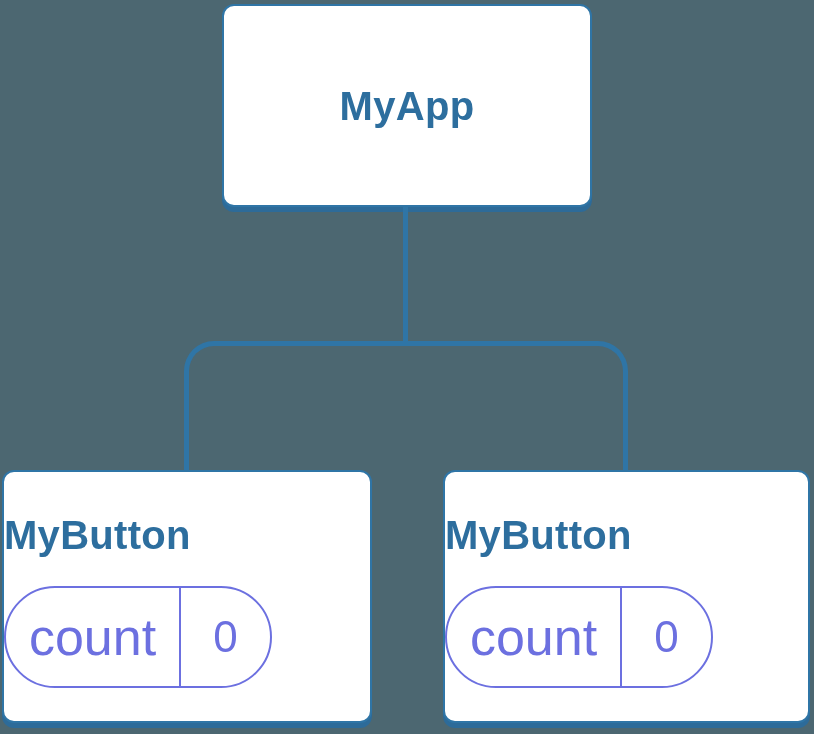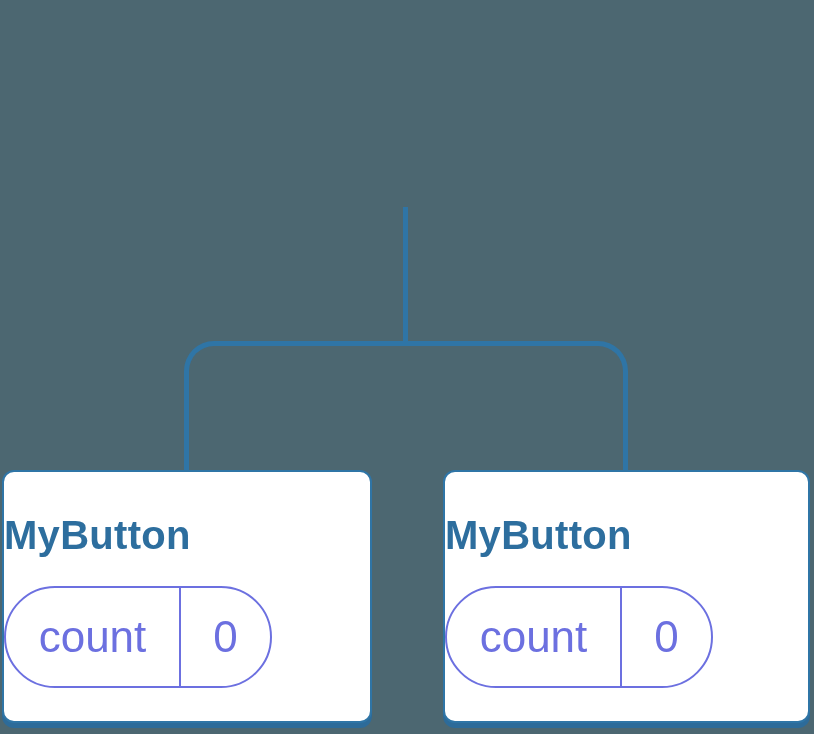--- a/index.html
+++ b/index.html
@@ -85,39 +85,42 @@
     display: flex;
     box-sizing: border-box;
     background: #ffffff;
   }
   .state-key {
     width: 173px;
     display: flex;
     align-items: center;
     justify-content: center;
     color: #6C70E0;
-    font-size: 44px;
+    font-size: 52px;
     font-weight: 400;
     border-right: 2px solid #6C70E0;
   }
   .state-value {
     flex: 1;
     display: flex;
     align-items: center;
     justify-content: center;
     color: #6C70E0;
     font-size: 44px;
     font-weight: 400;
   }
 </style>
 </head>
 <body>
 
 <div class="stage">
 
+  <div class="node node-root">
+    <span class="node-label">MyApp</span>
+  </div>
 
   <div class="connector-stem"></div>
   <div class="connector-bracket"></div>
 
   <div class="node node-child node-child-left">
     <span class="node-label">MyButton</span>
     <div class="state-pill">
       <span class="state-key">count</span>
       <span class="state-value">0</span>
     </div>

